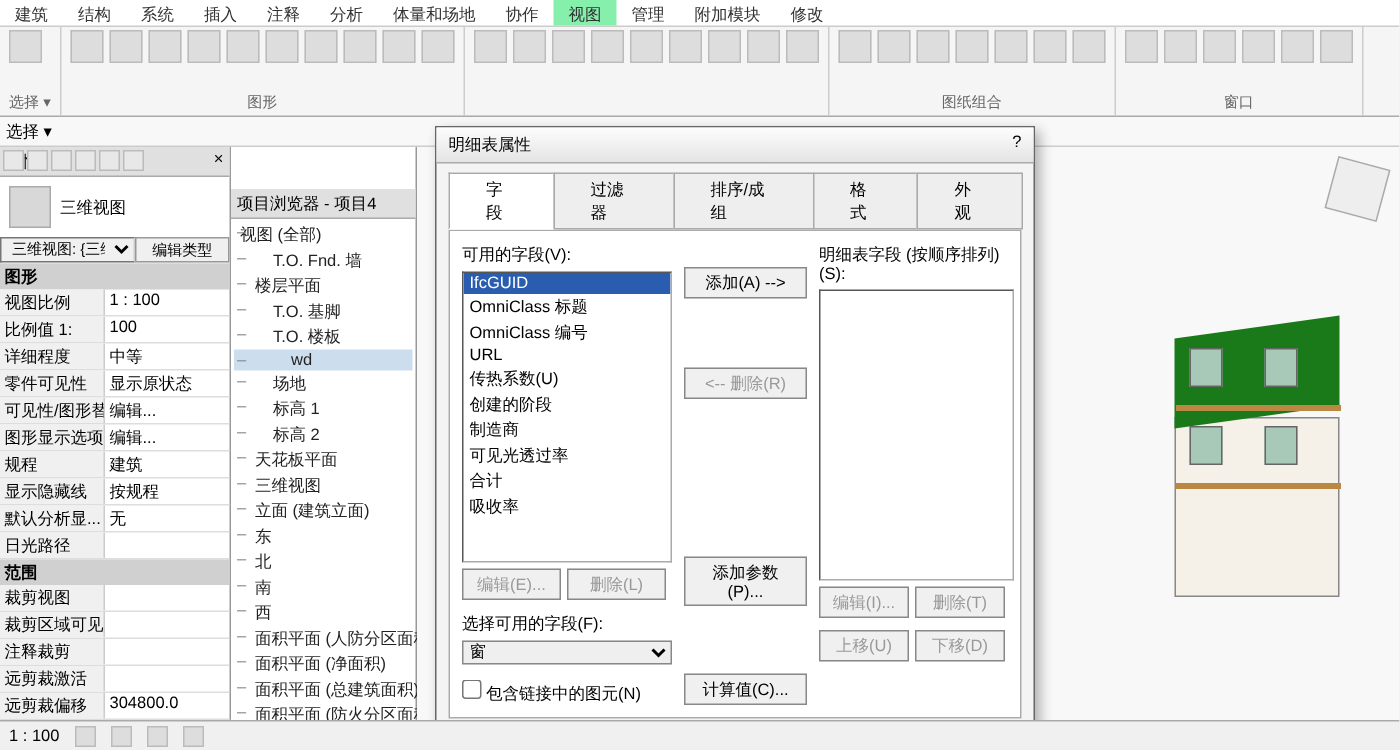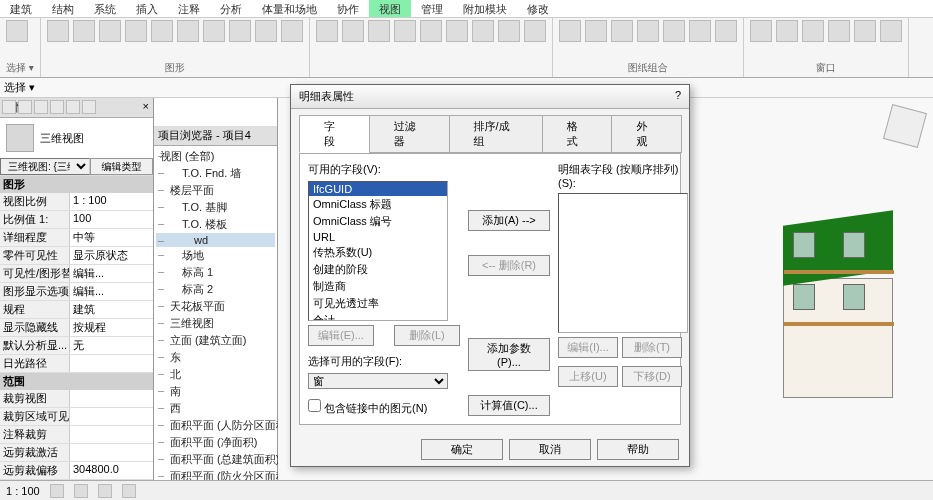--- a/index.html
+++ b/index.html
@@ -54,21 +54,21 @@
 .nav-cube { position: absolute; right: 10px; top: 10px; width: 36px; height: 36px; background: #eee; border: 1px solid #aaa; transform: rotate(15deg); }
 
 
 .dialog { position: absolute; left: 290px; top: 84px; width: 400px; background: #f4f4f4; border: 1px solid #666; box-shadow: 3px 3px 8px rgba(0,0,0,.3); }
 .dialog-title { background: linear-gradient(#fdfdfd,#e4e4e4); padding: 4px 8px; display: flex; justify-content: space-between; border-bottom: 1px solid #aaa; }
 .dialog-tabs { display: flex; margin: 6px 8px 0; }
 .dialog-tab { padding: 3px 24px; border: 1px solid #aaa; background: #eee; margin-right: -1px; }
 .dialog-tab.active { background: #fff; border-bottom-color: #fff; }
 .dialog-body { background: #fff; margin: 0 8px 8px; border: 1px solid #aaa; padding: 8px; display: flex; gap: 8px; }
 .dlg-col { display: flex; flex-direction: column; gap: 4px; }
-.listbox { border: 1px inset #aaa; background: #fff; width: 140px; height: 140px; overflow: auto; }
+.listbox { border: 1px inset #aaa; background: #fff; width: 140px; height: 194px; overflow: auto; }
 .listbox-item { padding: 1px 4px; }
 .listbox-item.sel { background: #2a5db0; color: #fff; }
 .dlg-btn { background: #f0f0f0; border: 1px solid #888; padding: 2px 8px; min-width: 82px; text-align: center; }
 .dlg-btn.disabled { color: #999; }
 .dialog-footer { padding: 6px 10px; display: flex; justify-content: flex-end; gap: 6px; }
 select.combo { width: 140px; border: 1px solid #888; }
 
 
 .status-bar { position: absolute; bottom: 0; left: 0; right: 0; height: 20px; background: #f0f0f0; border-top: 1px solid #aaa; display: flex; align-items: center; padding: 0 6px; gap: 10px; }
 .qat { position: absolute; left: 2px; top: 100px; display: flex; gap: 2px; z-index: 5; }
@@ -321,29 +321,29 @@
           <div class="listbox-item">OmniClass 标题</div>
           <div class="listbox-item">OmniClass 编号</div>
           <div class="listbox-item">URL</div>
           <div class="listbox-item">传热系数(U)</div>
           <div class="listbox-item">创建的阶段</div>
           <div class="listbox-item">制造商</div>
           <div class="listbox-item">可见光透过率</div>
           <div class="listbox-item">合计</div>
           <div class="listbox-item">吸收率</div>
         </div>
-      <div style="display:flex;gap:20px">
+      <div style="display:flex;gap:4px">
         <button class="dlg-btn disabled" style="min-width:66px">编辑(E)...</button>
         <button class="dlg-btn disabled" style="min-width:66px">删除(L)</button>
       </div>
       <span style="margin-top:4px">选择可用的字段(F):</span>
       <select class="combo"><option>窗</option></select>
       <label style="margin-top:6px"><input type="checkbox" style=""> <span>包含链接中的图元(N)</span></label>
     </div>
-    <div class="dlg-col" style="justify-content:flex-end;gap:24px;padding-top:16px">
+    <div class="dlg-col" style="justify-content:space-between;gap:6px;padding-top:16px">
       <button class="dlg-btn">添加(A) --&gt;</button>
       <button class="dlg-btn disabled">&lt;-- 删除(R)</button>
       <div style="height:14px"></div>
       <button class="dlg-btn">添加参数(P)...</button>
       <button class="dlg-btn">计算值(C)...</button>
     </div>
     <div class="dlg-col">
       <span>明细表字段 (按顺序排列)(S):</span>
       <div class="listbox" style="width:130px"></div>
       <div style="display:flex;gap:4px">

